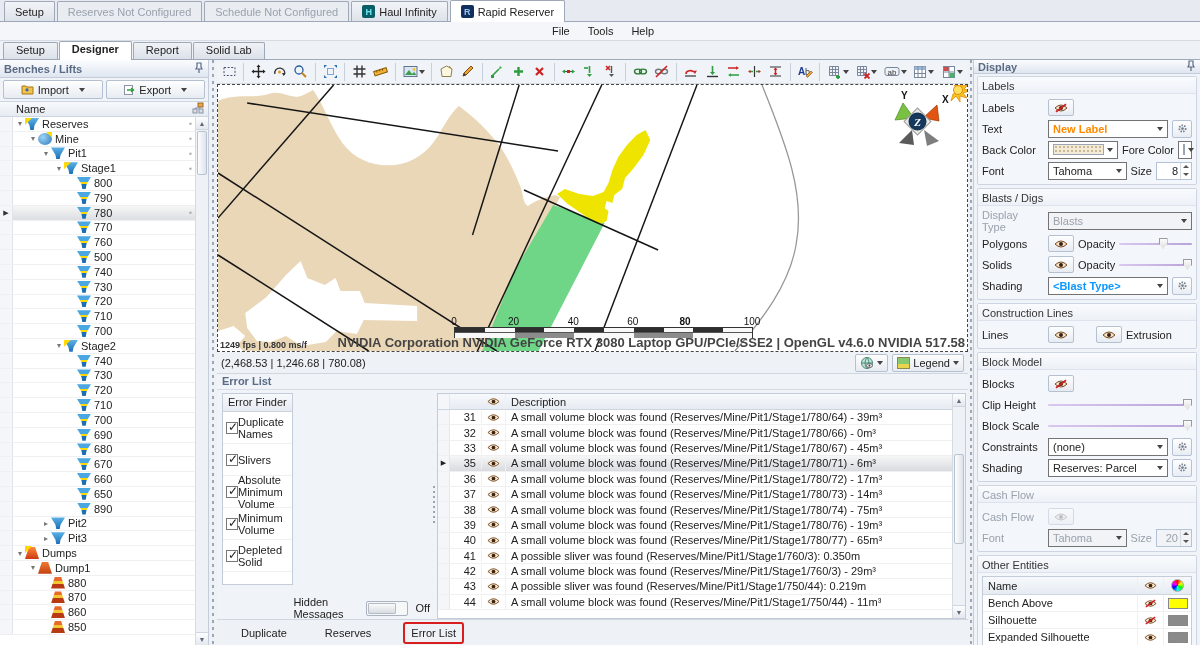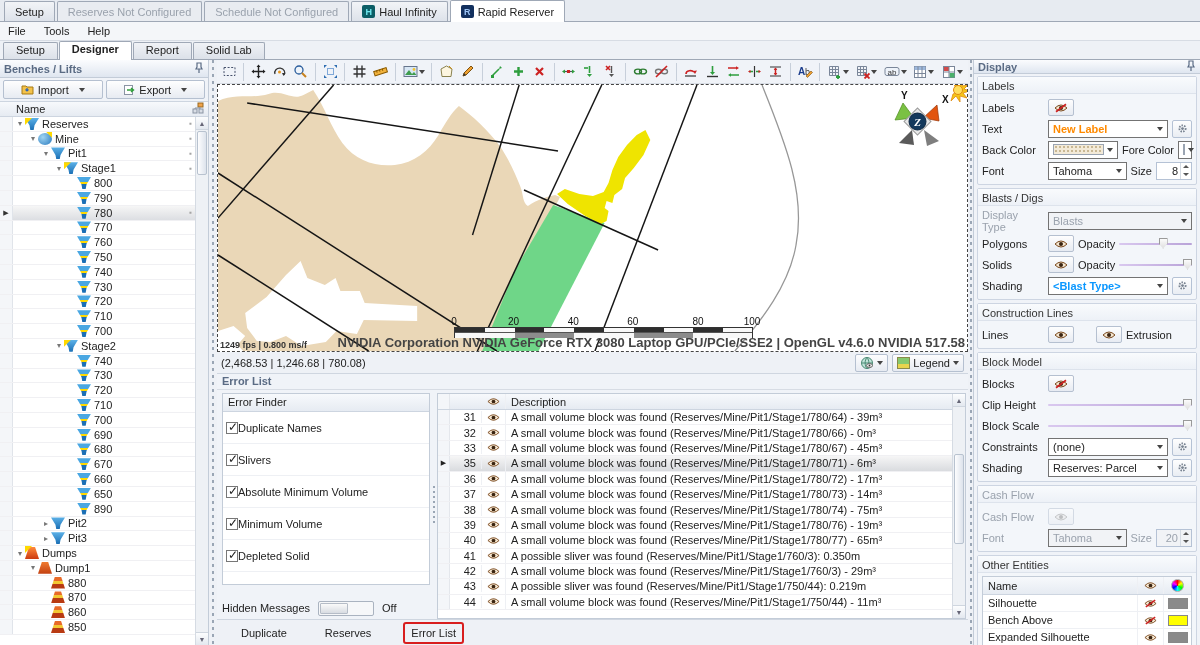--- a/index.html
+++ b/index.html
@@ -10,21 +10,21 @@
   .apptabs { height:22px; background:#e7ebf1; border-bottom:1px solid #9fa8b6; display:flex; align-items:flex-end; padding-left:4px; }
   .apptab { display:flex; align-items:center; gap:4px; height:20px; padding:0 10px; border:1px solid #9fa8b6; border-bottom:none; background:linear-gradient(#f2f4f7,#dde2ea); margin-right:2px; border-radius:2px 2px 0 0; cursor:default; }
   .apptab[data-state="active"] { background:#fff; height:22px; position:relative; top:1px; font-weight:normal; }
   .apptab[data-state="disabled"] { color:#9aa2ad; background:#e9ecf1; }
   .appicon { width:13px; height:13px; border-radius:2px; color:#7fe8f2; font-size:9px; font-weight:bold; display:inline-flex; align-items:center; justify-content:center; }
   .appicon:empty { display:none; }
   .appicon[data-ic="H"] { background:#0c5e66; color:#6ee8ef; }
   .appicon[data-ic="R"] { background:#12305e; color:#9cc3f5; }
 
   
-  .menubar { height:19px; background:#f4f6f9; border-bottom:1px solid #d7dce4; display:flex; align-items:center; padding-left:0; gap:2px; }
+  .menubar { height:19px; background:#f4f6f9; border-bottom:1px solid #d7dce4; display:flex; align-items:center; padding-left:6px; gap:2px;justify-content:center; }
   .menuitem { padding:1px 8px; }
 
   
   .doctabs { height:19px; background:#eef1f6; border-bottom:1px solid #9fa8b6; display:flex; align-items:flex-end; padding-left:3px; }
   .doctab { height:17px; padding:1px 12px; border:1px solid #9fa8b6; border-bottom:none; background:linear-gradient(#f0f2f6,#dce1e9); margin-right:1px; border-radius:2px 2px 0 0; }
   .doctab[data-active="true"] { background:#fff; height:19px; position:relative; top:1px; font-weight:bold; }
 
   .main { position:absolute; top:60px; left:0; right:0; bottom:0; display:flex; }
 
   
@@ -98,21 +98,21 @@
   
   .statusrow { height:22px; background:#eef1f6; border-bottom:1px solid #cfd6e0; display:flex; align-items:center; padding:0 4px; }
   .coords { color:#222; }
   .statusrow .spacer { flex:1; }
   .sbtn { height:18px; display:inline-flex; align-items:center; gap:3px; padding:0 4px; border:1px solid #b5c0d0; border-radius:2px; background:linear-gradient(#fdfdfe,#e7ebf2); margin-left:4px; }
 
   
   .errorpanel { flex:1; display:flex; flex-direction:column; background:#f0f3f8; min-height:0; }
   .ep-title { height:16px; color:#5a6b84; font-weight:bold; padding:1px 5px; border-bottom:1px solid #d7dce4; }
   .ep-body { flex:1; display:flex; min-height:0; padding:3px 2px 0 5px; gap:0; }
-  .finder-col { width:208px; flex:none; display:flex; flex-direction:column; }
+  .finder-col { width:208px; flex:none; display:flex; flex-direction:row; }
   .finder-box { background:#fff; border:1px solid #c3ccd8; height:192px; }
   .finder-head { height:18px; background:linear-gradient(#f7f9fc,#e6ebf2); border-bottom:1px solid #cdd5e0; padding:2px 5px; }
   .finder-row { height:32px; display:flex; align-items:center; border-bottom:1px solid #eef0f4; padding-left:3px; }
   .cb { width:12px; height:12px; border:1px solid #777; background:#fff; position:relative; flex:none; }
   .finder-row[data-checked="true"] .cb::before { content:"✓"; position:absolute; left:1px; top:-3px; font-size:12px; color:#222; }
   .hm-row { margin-top:auto; height:22px; display:flex; align-items:center; gap:8px; }
   .toggle { width:56px; height:15px; border:1px solid #aab3c0; background:#f6f7f9; border-radius:2px; position:relative; }
   .toggle::before { content:""; position:absolute; left:1px; top:1px; bottom:1px; width:26px; background:linear-gradient(#fafafa,#d8dce2); border:1px solid #b5bcc7; border-radius:1px; }
   .ep-split { width:7px; flex:none; background-image:repeating-linear-gradient(180deg,#9aa6b5 0 2px,transparent 2px 5px); background-size:2px 40px; background-position:center; background-repeat:no-repeat; }
   .etable { flex:1; background:#fff; border:1px solid #c3ccd8; position:relative; overflow:hidden; }
@@ -332,21 +332,21 @@
             <span class="texp"></span>
             <span class="ticon"></span>
             <span class="tlabel">760</span>
             <span class="tmark">▪</span>
           </div>
 
           <div class="trow" data-level="4" data-icon="bench">
             <span class="tind"></span>
             <span class="texp"></span>
             <span class="ticon"></span>
-            <span class="tlabel">750</span>
+            <span class="tlabel">500</span>
             <span class="tmark">▪</span>
           </div>
 
           <div class="trow" data-level="4" data-icon="bench">
             <span class="tind"></span>
             <span class="texp"></span>
             <span class="ticon"></span>
             <span class="tlabel">740</span>
             <span class="tmark">▪</span>
           </div>
@@ -784,21 +784,21 @@
         <path d="M560,0 C585,60 605,110 595,160 C588,200 560,235 532,266" fill="none" stroke="#979797" stroke-width="1.3"></path>
       </svg>
 
       <div class="scalebar">
         <div class="sb-labels">
 
         <span style="left: 0px;">0</span>
             <span style="left: 59.6px;">20</span>
             <span style="left: 119.2px;">40</span>
             <span style="left: 178.8px;">60</span>
-            <span style="left: 244px;">80</span>
+            <span style="left: 231px; font-weight: bold;">80</span>
             <span style="left: 298px;">100</span>
           </div>
         <div class="sb-bar">
             <div class="sb-r"></div>
             <div class="sb-r sb-r2"></div>
           </div>
       </div>
 
       <div class="sun">
         <svg width="34" height="30" viewBox="0 0 34 30">
@@ -1305,44 +1305,44 @@
                 <circle cx="7" cy="4.5" r="2" fill="#3a2410"></circle>
               </svg>
           </span>
           <span class="oe-color">
               <span class="colorwheel"></span>
             </span>
         </div>
         <div>
 
             <div class="oe-row">
+              <span class="oe-name">Bench Above</span>
+              <span class="oe-eye" data-eye="off">
+                <svg class="eye-svg" width="13" height="9" viewBox="0 0 14 9">
+                  <path d="M1,4.5 Q7,-1.5 13,4.5 Q7,10.5 1,4.5 Z" fill="#f5e6d0" stroke="#7a4a1e"></path>
+                  <circle cx="7" cy="4.5" r="2" fill="#3a2410"></circle>
+                  <line class="slash" x1="2" y1="8.2" x2="12" y2="0.8" stroke="#cc2222" stroke-width="1.7"></line>
+                </svg>
+              </span>
+              <span class="oe-color">
+                <span class="oe-sw" data-color="yellow"></span>
+              </span>
+            </div>
+
+            <div class="oe-row">
               <span class="oe-name">Silhouette</span>
               <span class="oe-eye" data-eye="off">
                 <svg class="eye-svg" width="13" height="9" viewBox="0 0 14 9">
                   <path d="M1,4.5 Q7,-1.5 13,4.5 Q7,10.5 1,4.5 Z" fill="#f5e6d0" stroke="#7a4a1e"></path>
                   <circle cx="7" cy="4.5" r="2" fill="#3a2410"></circle>
                   <line class="slash" x1="2" y1="8.2" x2="12" y2="0.8" stroke="#cc2222" stroke-width="1.7"></line>
                 </svg>
               </span>
               <span class="oe-color">
                 <span class="oe-sw" data-color="gray"></span>
-              </span>
-            </div>
-
-            <div class="oe-row">
-              <span class="oe-name">Bench Above</span>
-              <span class="oe-eye" data-eye="off">
-                <svg class="eye-svg" width="13" height="9" viewBox="0 0 14 9">
-                  <path d="M1,4.5 Q7,-1.5 13,4.5 Q7,10.5 1,4.5 Z" fill="#f5e6d0" stroke="#7a4a1e"></path>
-                  <circle cx="7" cy="4.5" r="2" fill="#3a2410"></circle>
-                  <line class="slash" x1="2" y1="8.2" x2="12" y2="0.8" stroke="#cc2222" stroke-width="1.7"></line>
-                </svg>
-              </span>
-              <span class="oe-color">
-                <span class="oe-sw" data-color="yellow"></span>
               </span>
             </div>
 
             <div class="oe-row">
               <span class="oe-name">Expanded Silhouette</span>
               <span class="oe-eye" data-eye="on">
                 <svg class="eye-svg" width="13" height="9" viewBox="0 0 14 9">
                   <path d="M1,4.5 Q7,-1.5 13,4.5 Q7,10.5 1,4.5 Z" fill="#f5e6d0" stroke="#7a4a1e"></path>
                   <circle cx="7" cy="4.5" r="2" fill="#3a2410"></circle>
                   <line class="slash" x1="2" y1="8.2" x2="12" y2="0.8" stroke="#cc2222" stroke-width="1.7"></line>

